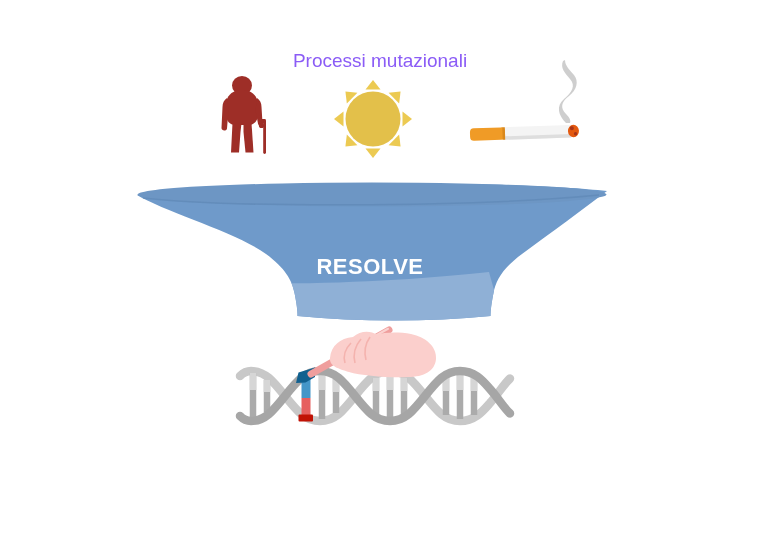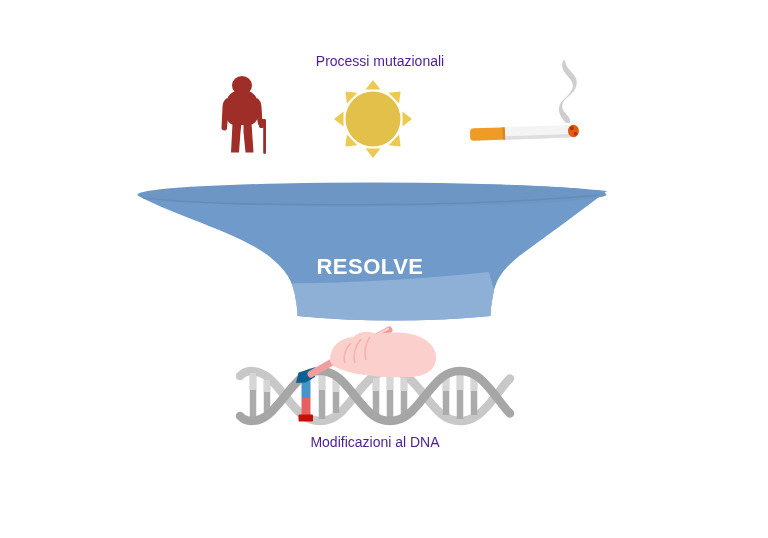--- a/index.html
+++ b/index.html
@@ -1,19 +1,19 @@
 <!DOCTYPE html>
 <html><head>
 <meta charset="utf-8">
 <style>
   html,body{margin:0;padding:0;background:#ffffff;}
   body{font-family:"Liberation Sans", sans-serif;}
   .canvas{position:relative;width:768px;height:538px;background:#ffffff;overflow:hidden;}
   .canvas svg{position:absolute;display:block;overflow:visible;}
-  .label{position:absolute;color:#4c1d95;font-size:14px;line-height:22px;text-align:center;}
+  .label{position:absolute;color:#8b5cf6;font-size:19px;line-height:22px;text-align:center;}
   .label.top{left:230px;top:50px;width:300px;}
   .label.bottom{left:225px;top:431px;width:300px;}
   .funnel-text{font-family:"Liberation Sans", sans-serif;}
 </style>
 </head>
 <body>
 
 <div class="canvas">
 
   <div class="label top">Processi mutazionali</div>
@@ -107,15 +107,14 @@
     </g>
   </svg>
 
   <svg viewBox="0 0 136 54" style="left:304px;top:327px;width:136px;height:54px">
     <line x1="85" y1="3" x2="7" y2="47" stroke-width="7" stroke-linecap="round" stroke="#ef9e9d"></line>
     <line x1="84" y1="1.8" x2="40" y2="26.5" stroke-width="2.2" stroke-linecap="round" stroke="#fad2d0"></line>
     <path d="M26,31 C27,19 36,11 49,10 C56,4 66,3 73,8 C80,5 95,5 107,7 C122,10 133,20 132,32 C131,44 120,50 104,50 C87,51 58,49 45,45 C35,42 25,39 26,31 Z" fill="#fbcfcc"></path>
     <path fill="none" stroke-width="1.6" stroke-opacity="0.8" d="M47,16 C41,22 39,29 41,36 M57,12 C51,19 49,28 51,36 M66,10 C61,17 60,25 62,33" stroke="#f2aba6"></path>
   </svg>
 
-  <div class="label bottom">Modificazioni al DNA</div>
 
 </div>
 
 </body></html>

